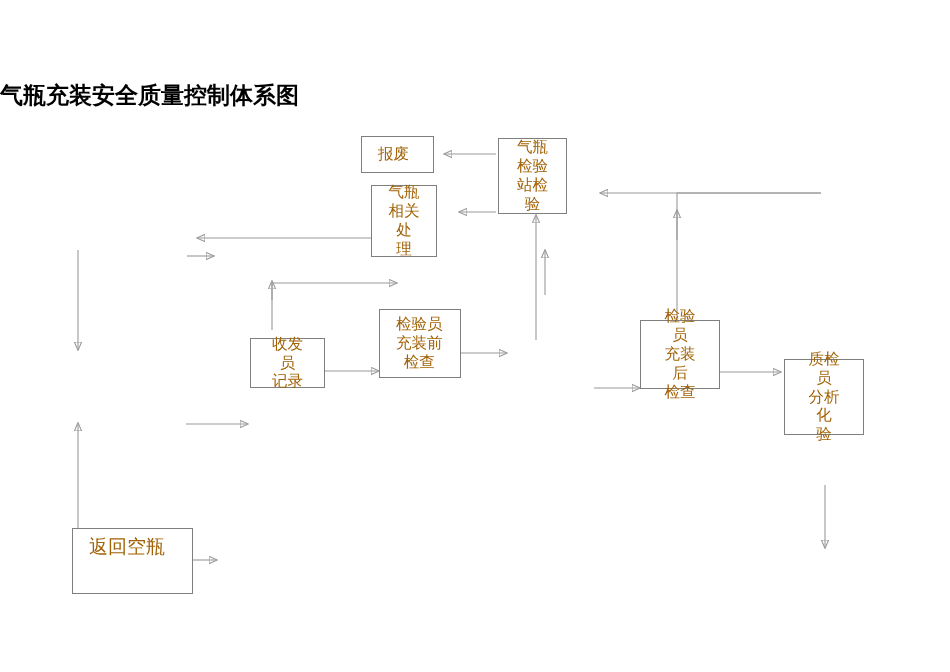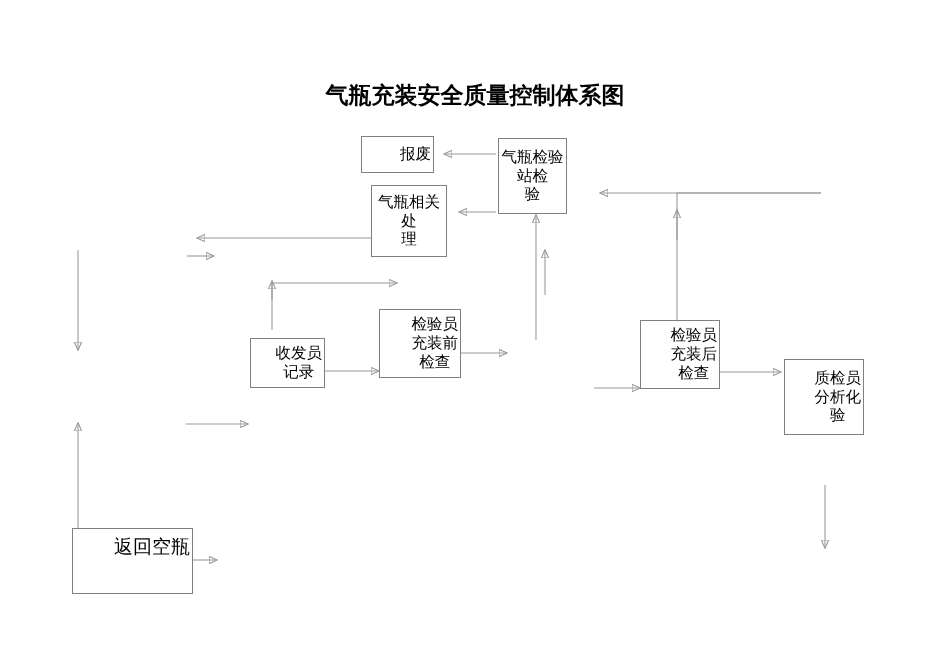--- a/index.html
+++ b/index.html
@@ -12,40 +12,39 @@
   }
   #canvas{
     position:absolute;
     left:0;top:0;
     width:950px;height:672px;
   }
   .title{
     position:absolute;
     left:0;top:80px;
     width:950px;
-    text-align:center;
     font-size:23px;
     font-weight:bold;
     color:#000;
     letter-spacing:0px;
     font-family:"DejaVu Sans","Liberation Sans",sans-serif;
   }
   .node{
     position:absolute;
     box-sizing:border-box;
     border:1px solid #7f7f7f;
     background:#ffffff;
-    color:#000000;
+    color:#a16207;
     display:flex;
     align-items:center;
-    justify-content:flex-end;
+    justify-content:flex-start;
     text-align:center;
     line-height:1.22;
     z-index:5;
-    padding:1px 2px;
+    padding:1px 16px;
   }
   .node.small{font-size:15.5px;}
   .node.big{font-size:19px;}
   svg.links{
     position:absolute;
     left:0;top:0;
     width:950px;height:672px;
     z-index:1;
     pointer-events:none;
   }
@@ -117,21 +116,21 @@
   </svg>
 
   <div class="node small" style="left:361px;top:136px;width:73px;height:37px;">
     <span>报废</span>
   </div>
 
   <div class="node small" style="left:498px;top:138px;width:69px;height:76px;">
     <span>气瓶检验站检<br>验</span>
   </div>
 
-  <div class="node small" style="left:371px;top:185px;width:76px;height:72px;">
+  <div class="node small" style="left:371px;top:185px;width:66px;height:72px;">
     <span>气瓶相关处<br>理</span>
   </div>
 
 
 
   <div class="node big" style="left:72px;top:528px;width:121px;height:66px;align-items:flex-start;padding-top:6px;">
     <span>返回空瓶</span>
   </div>
 
   <div class="node small" style="left:250px;top:338px;width:75px;height:50px;">

